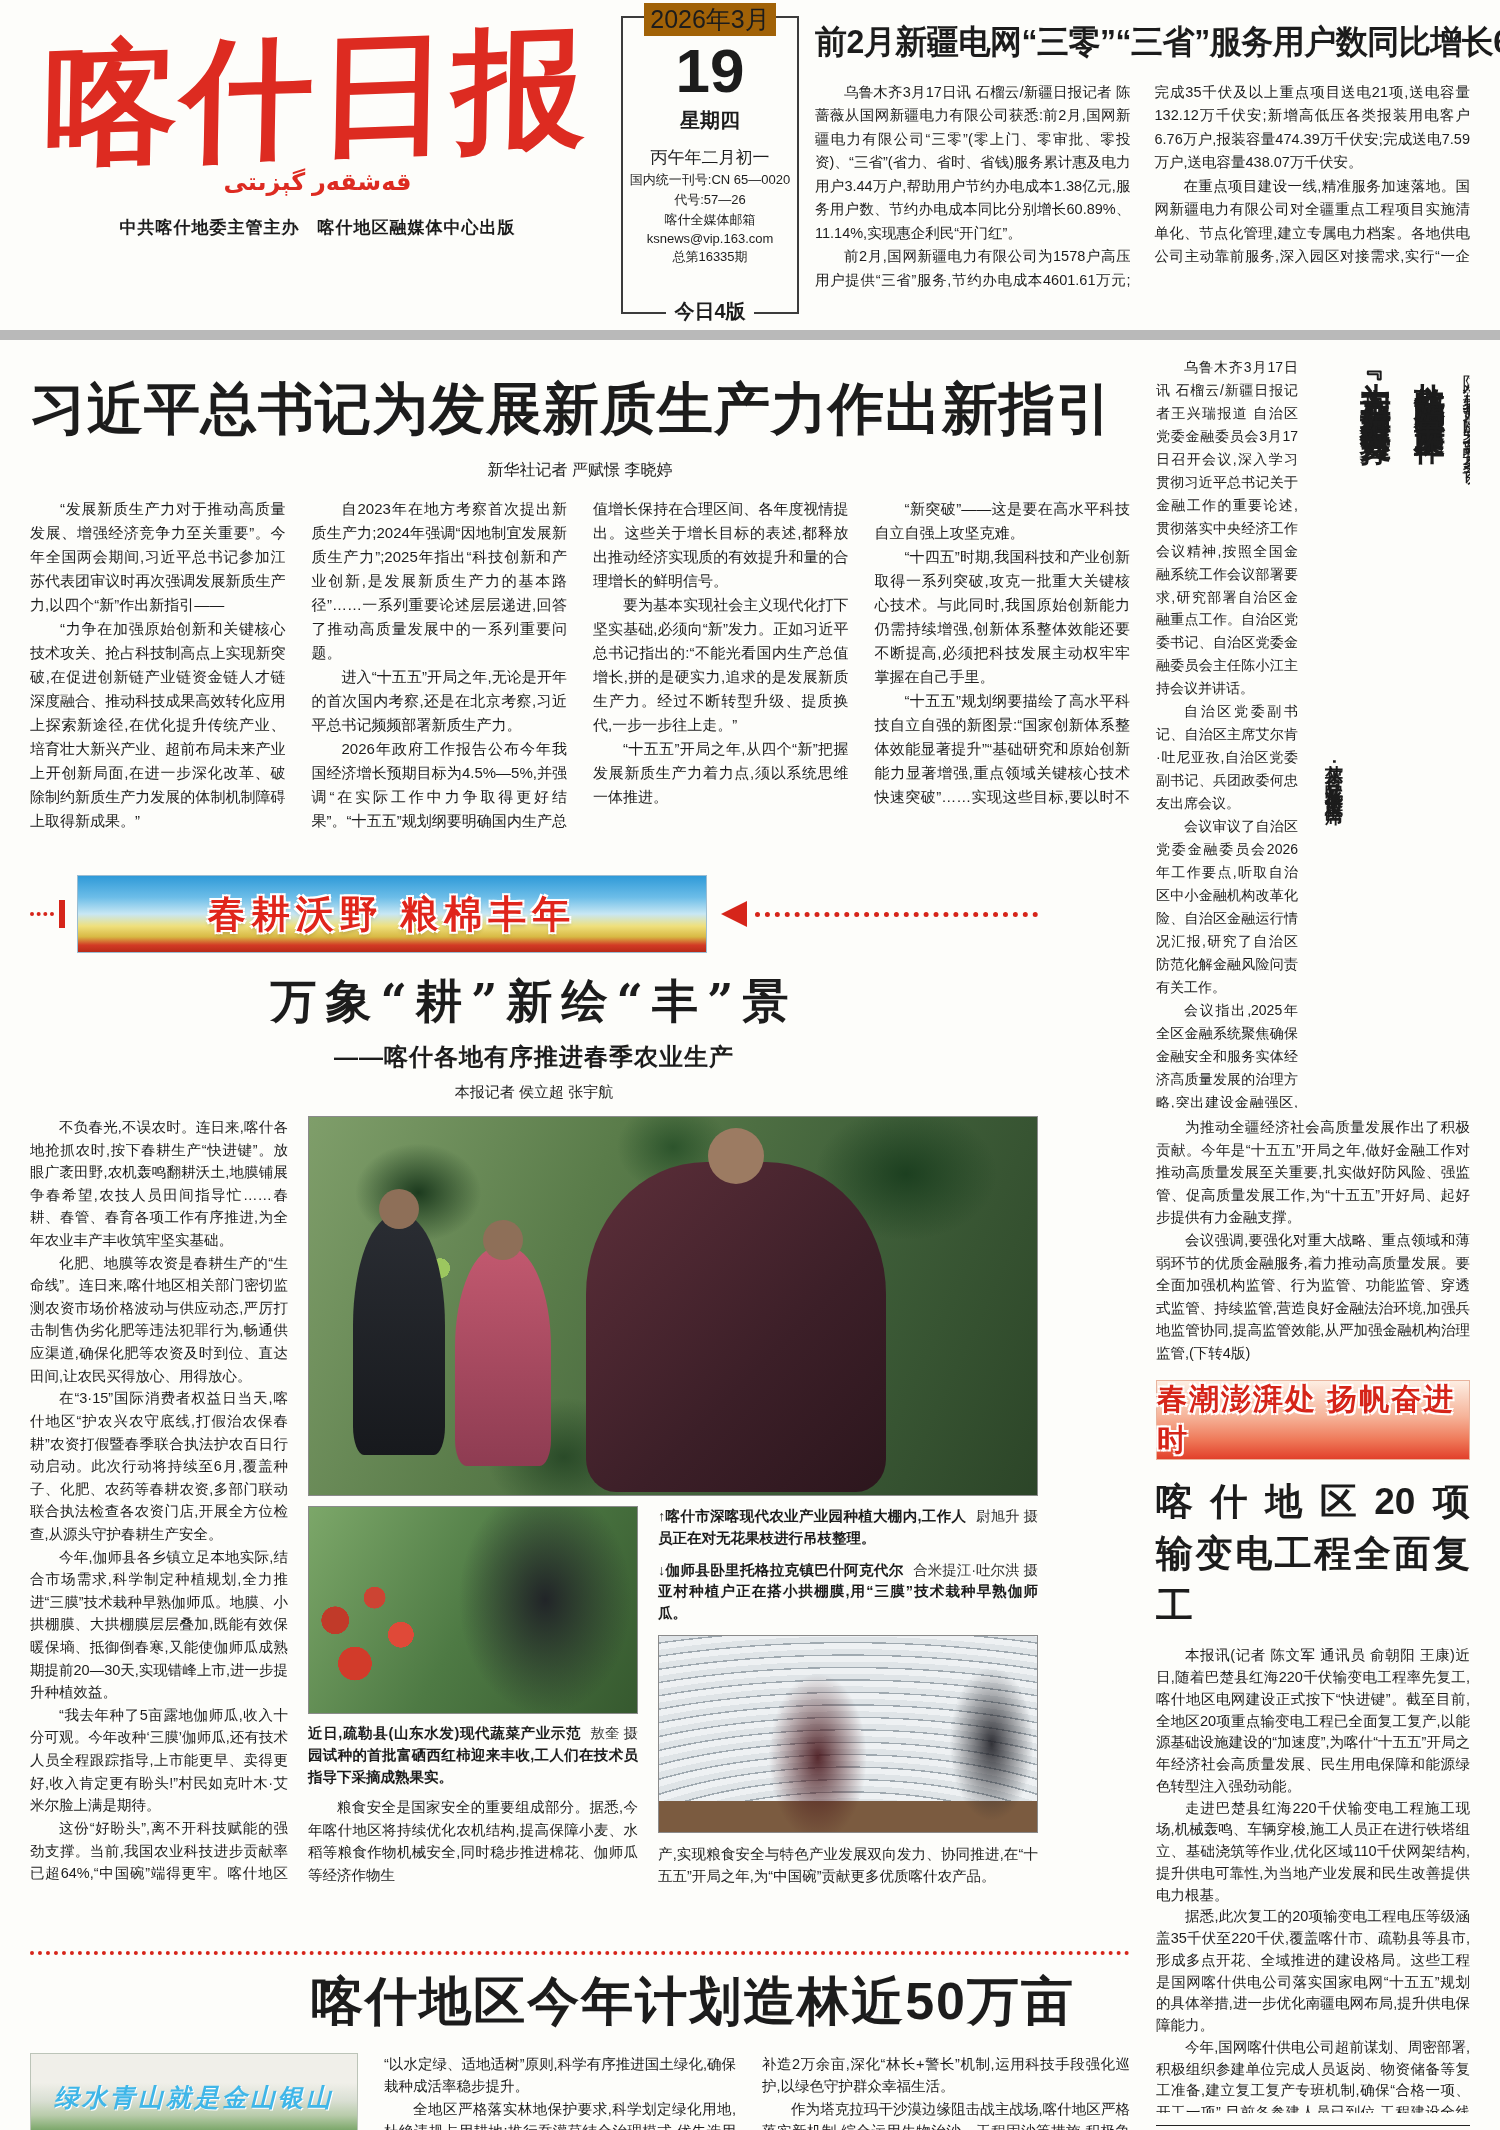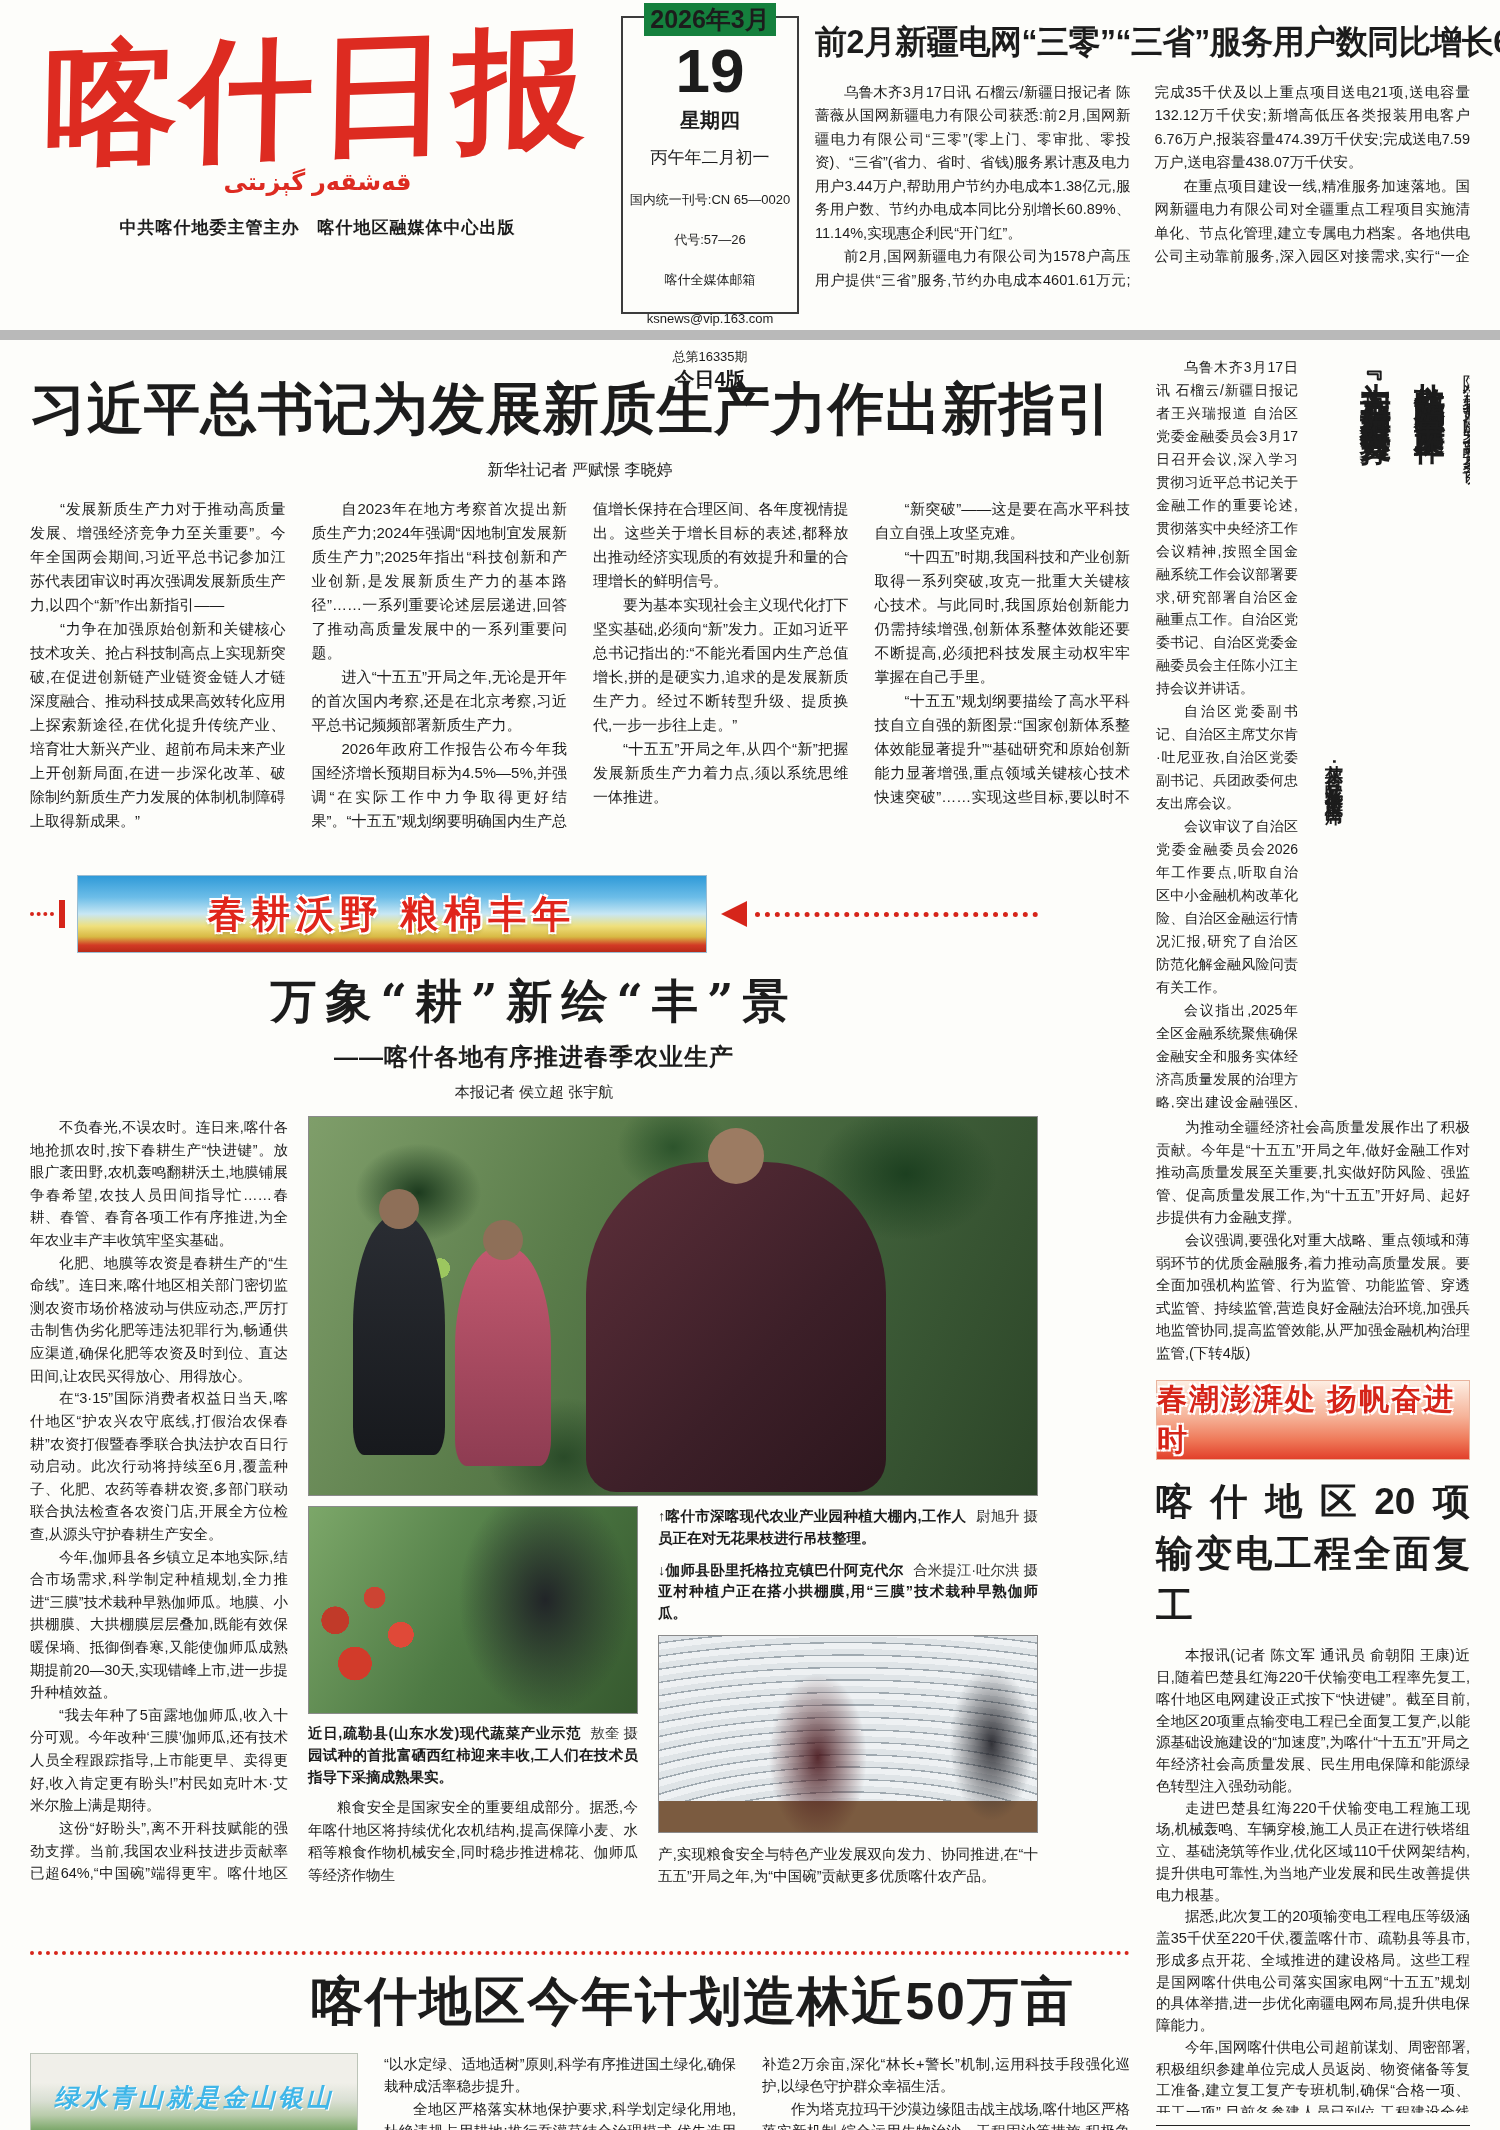--- a/index.html
+++ b/index.html
@@ -17,25 +17,25 @@
     font-family:"DejaVu Serif","Liberation Serif",serif;
     font-size:132px; line-height:1.15; font-weight:900; color:#dd2b21;
     text-align:center; transform:rotate(-2deg) skewX(-3deg); letter-spacing:4px;
   }
   .mast-uy { color:#dd2b21; font-size:24px; font-weight:700; text-align:center; margin-top:-4px; direction:rtl; }
   .mast-pub { font-size:17px; font-weight:700; text-align:center; margin-top:20px; letter-spacing:1px; }
   .datebox {
     width:178px; border:2px solid #3c3c3c; text-align:center; padding:0 8px;
     display:flex; flex-direction:column; align-items:center; height:298px;
   }
-  .db-month { font-size:25px; font-weight:700; background:#15803d; padding:0 6px; margin-top:-15px; white-space:nowrap; }
+  .db-month { font-size:25px; font-weight:400; background:#a16207; padding:0 6px; margin-top:-15px; white-space:nowrap; }
   .db-day { font-size:62px; font-weight:800; line-height:1.05; margin-top:2px; }
   .db-week { font-size:20px; font-weight:800; margin-top:4px; }
   .db-lunar { font-size:17px; margin-top:12px; }
-  .db-small { font-size:13px; margin-top:22px; white-space:nowrap; }
+  .db-small { font-size:13px; margin-top:2px; white-space:nowrap; }
   .db-edition { font-size:20px; font-weight:800; background:#fdfdfa; padding:0 8px; margin-top:auto; margin-bottom:-13px; white-space:nowrap; }
   .tr-article { flex:1; min-width:0; padding-top:2px; }
   .tr-headline { font-size:33px; font-weight:900; white-space:nowrap; letter-spacing:-.5px; transform:scaleX(.97); transform-origin:left center; margin:2px 0 16px; }
   .tr-body { column-count:2; column-gap:24px; height:232px; overflow:hidden; font-size:14.5px; line-height:1.62; text-align:justify; }
   
   .gray-bar { height:10px; background:#b9b9b9; margin:12px -30px 16px; }
   
   .content-row { display:flex; gap:26px; }
   .left-col { width:1100px; flex:none; }
   .right-col { flex:1; min-width:0; }

